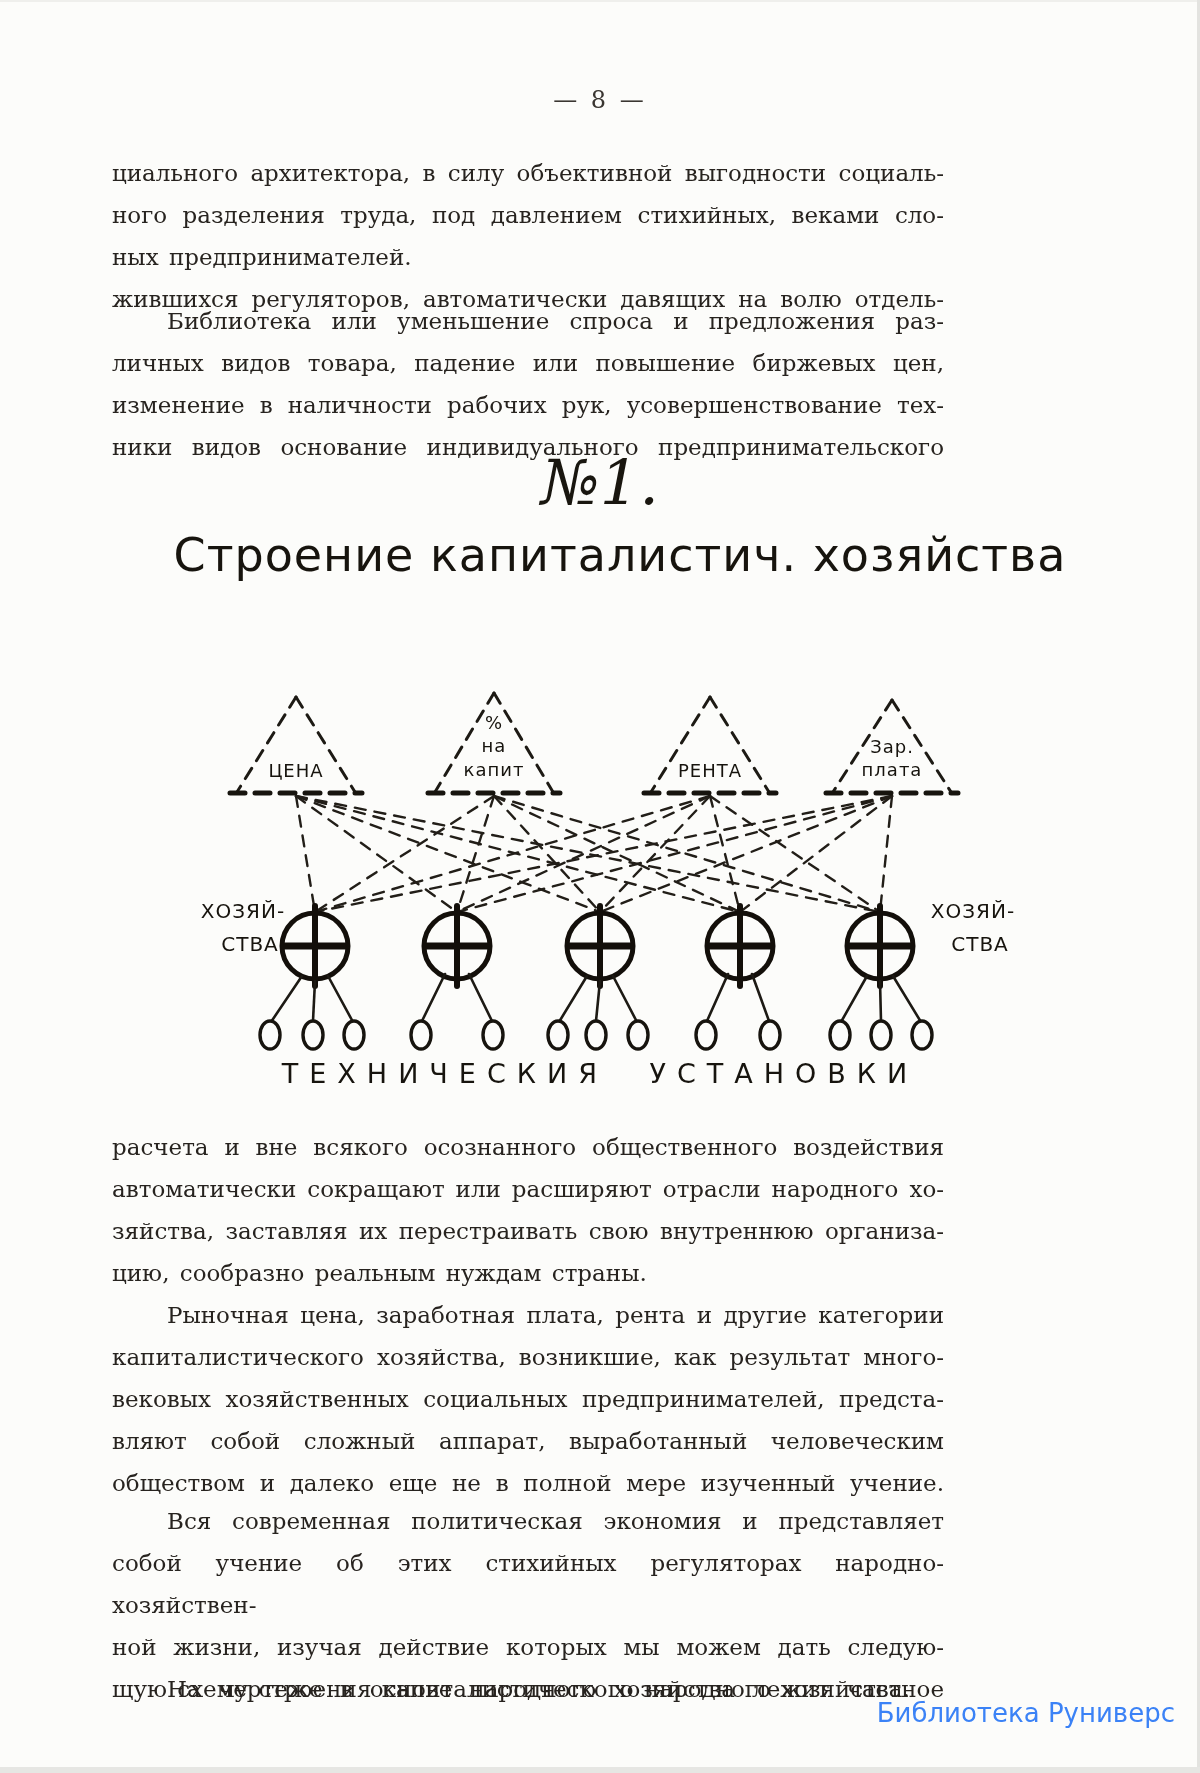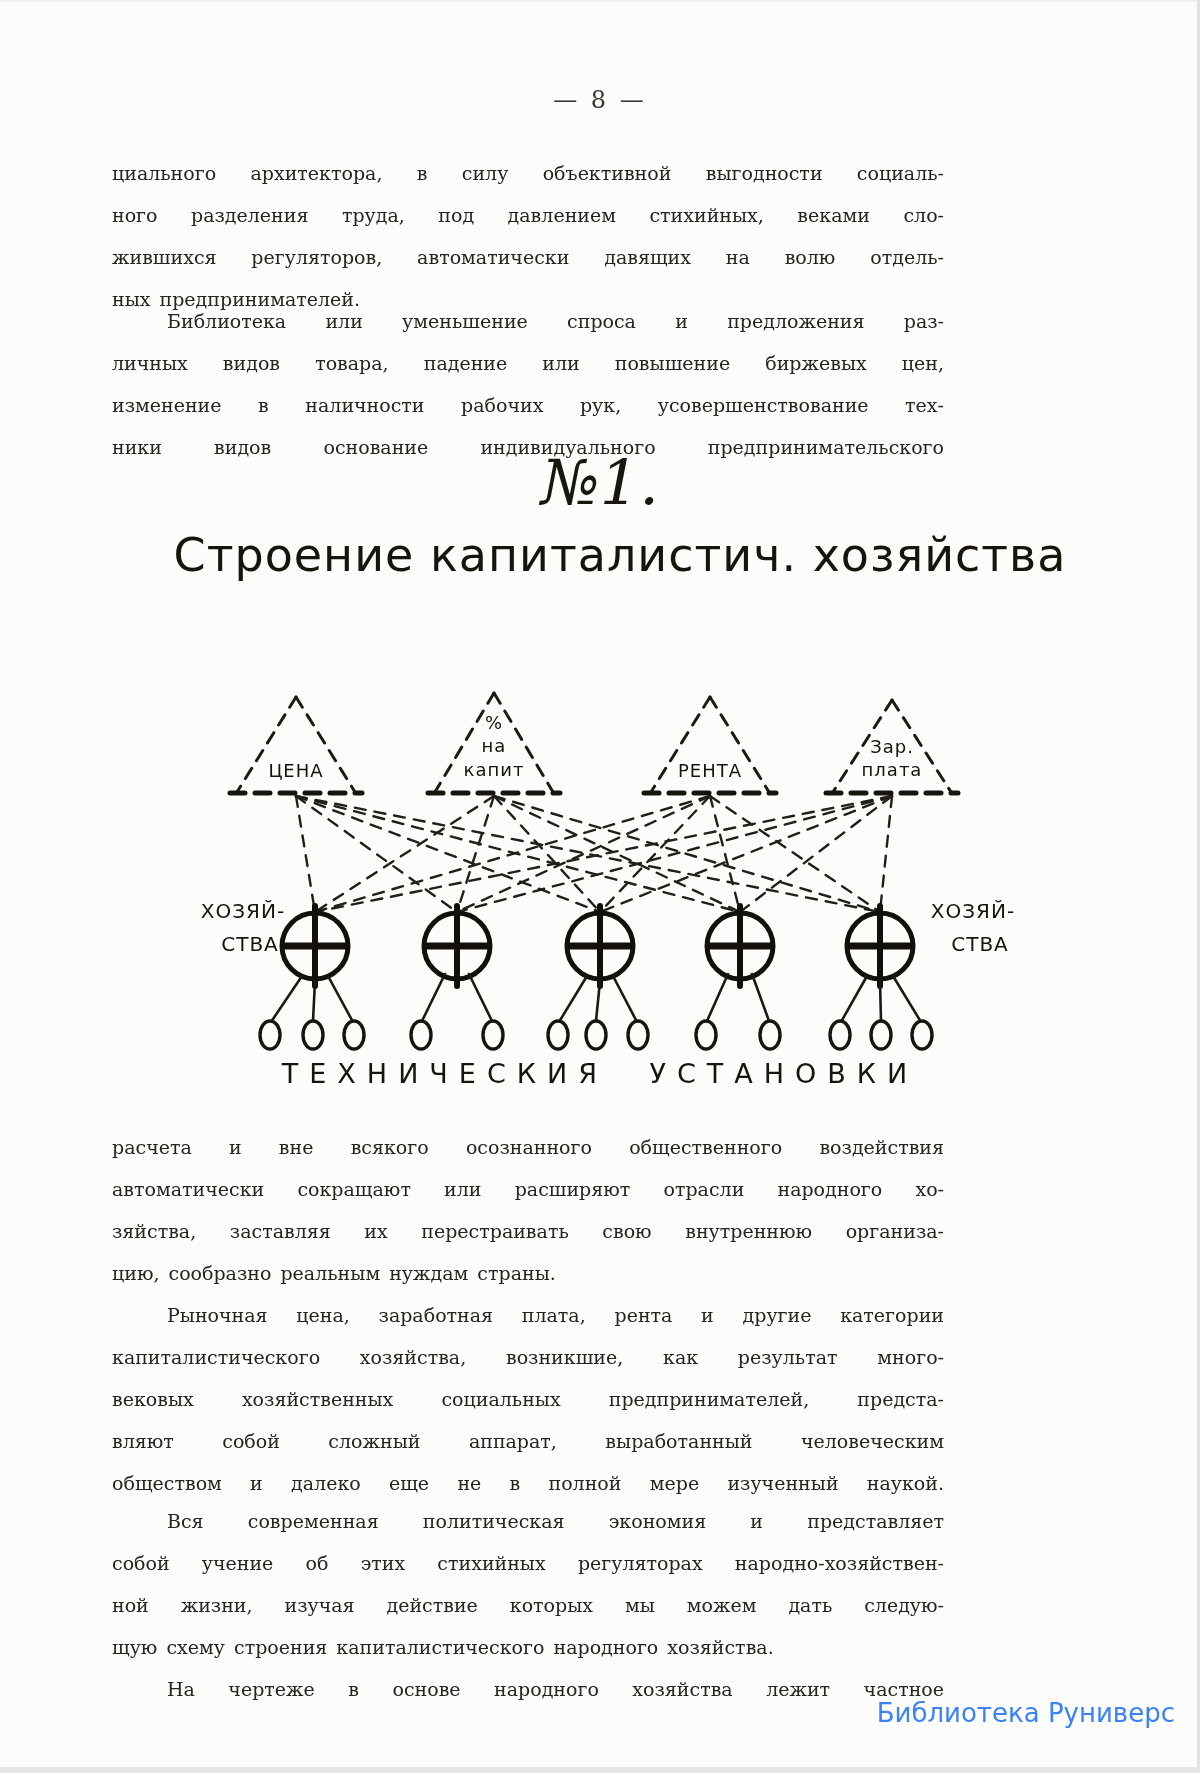--- a/index.html
+++ b/index.html
@@ -6,21 +6,21 @@
   .page{
     position:relative;width:1200px;height:1773px;margin:0 auto;
     background:#fcfcfa;color:#27231f;overflow:hidden;
     font-family:"DejaVu Serif",serif;
     box-shadow: inset 0 -6px 0 #e6e6e3, inset -3px 0 0 #e3e3e0, inset 0 2px 0 #efefec;
   }
   .page-number{
     position:absolute;top:86px;left:0;width:1200px;text-align:center;
     font-size:24px;letter-spacing:3px;color:#3a3631;
   }
-  .para{position:absolute;left:112px;width:832px;font-size:19px;line-height:42px;word-spacing:3px;}
+  .para{position:absolute;left:112px;width:832px;font-size:23px;line-height:42px;word-spacing:3px;}
   .ln{text-align:justify;text-align-last:justify;white-space:normal;}
   .ln.last{text-align:left;text-align-last:left;}
   .ln.ind{text-indent:55px;}
   .fig-label{
     position:absolute;top:446px;left:0;width:1200px;text-align:center;
     font-family:"DejaVu Serif",serif;font-style:italic;font-size:62px;color:#19160f;
   }
   .fig-title{
     position:absolute;top:528px;left:0;width:1200px;text-align:center;
     font-family:"DejaVu Sans",sans-serif;font-size:46px;letter-spacing:1px;color:#17140e;padding-left:20px;
@@ -49,22 +49,22 @@
 </head>
 <body>
 
 <div class="page">
 
   <div class="page-number">— 8 —</div>
 
   <div class="para" style="top:152px">
     <div class="ln">циального архитектора, в силу объективной выгодности социаль-</div>
     <div class="ln">ного разделения труда, под давлением стихийных, веками сло-</div>
+    <div class="ln last">ных предпринимателей.</div>
     <div class="ln">жившихся регуляторов, автоматически давящих на волю отдель-</div>
-    <div class="ln last">ных предпринимателей.</div>
   </div>
 
   <div class="para" style="top:300px">
     <div class="ln ind">Библиотека или уменьшение спроса и предложения раз-</div>
     <div class="ln">личных видов товара, падение или повышение биржевых цен,</div>
     <div class="ln">изменение в наличности рабочих рук, усовершенствование тех-</div>
     <div class="ln">ники видов основание индивидуального предпринимательского</div>
   </div>
 
   <div class="fig-label">№1.</div>
@@ -199,21 +199,21 @@
     <div class="ln">автоматически сокращают или расширяют отрасли народного хо-</div>
     <div class="ln">зяйства, заставляя их перестраивать свою внутреннюю организа-</div>
     <div class="ln last">цию, сообразно реальным нуждам страны.</div>
   </div>
 
   <div class="para" style="top:1294px">
     <div class="ln ind">Рыночная цена, заработная плата, рента и другие категории</div>
     <div class="ln">капиталистического хозяйства, возникшие, как результат много-</div>
     <div class="ln">вековых хозяйственных социальных предпринимателей, предста-</div>
     <div class="ln">вляют собой сложный аппарат, выработанный человеческим</div>
-    <div class="ln">обществом и далеко еще не в полной мере изученный наукой.</div>
+    <div class="ln">обществом и далеко еще не в полной мере изученный учение.</div>
   </div>
 
   <div class="para" style="top:1500px">
     <div class="ln ind">Вся современная политическая экономия и представляет</div>
     <div class="ln">собой учение об этих стихийных регуляторах народно-хозяйствен-</div>
     <div class="ln">ной жизни, изучая действие которых мы можем дать следую-</div>
     <div class="ln last">щую схему строения капиталистического народного хозяйства.</div>
   </div>
 
   <div class="para" style="top:1668px">

